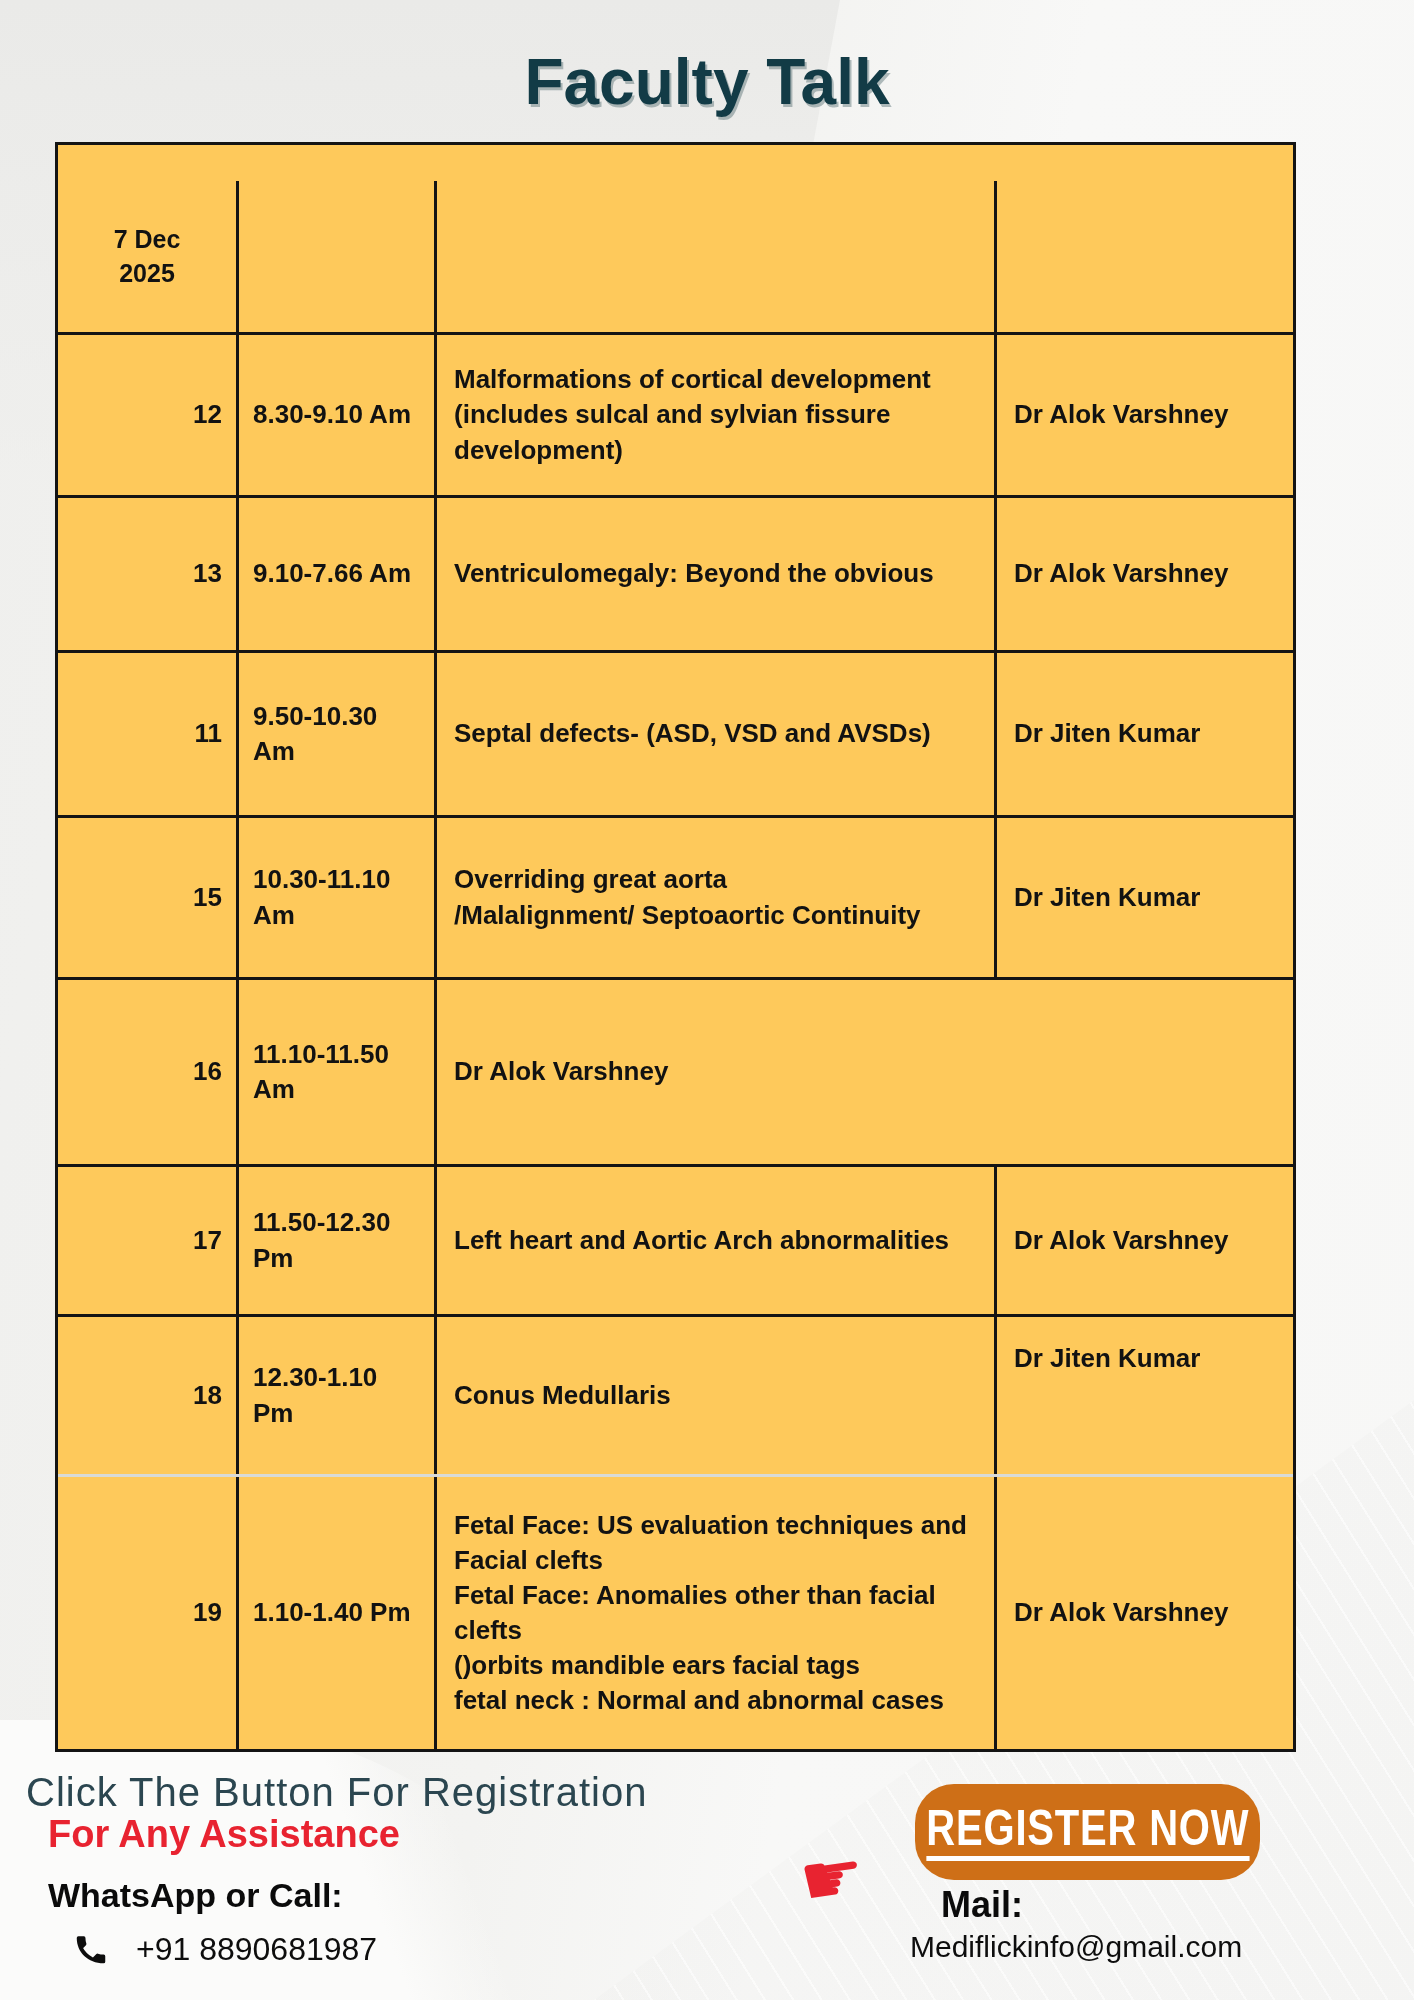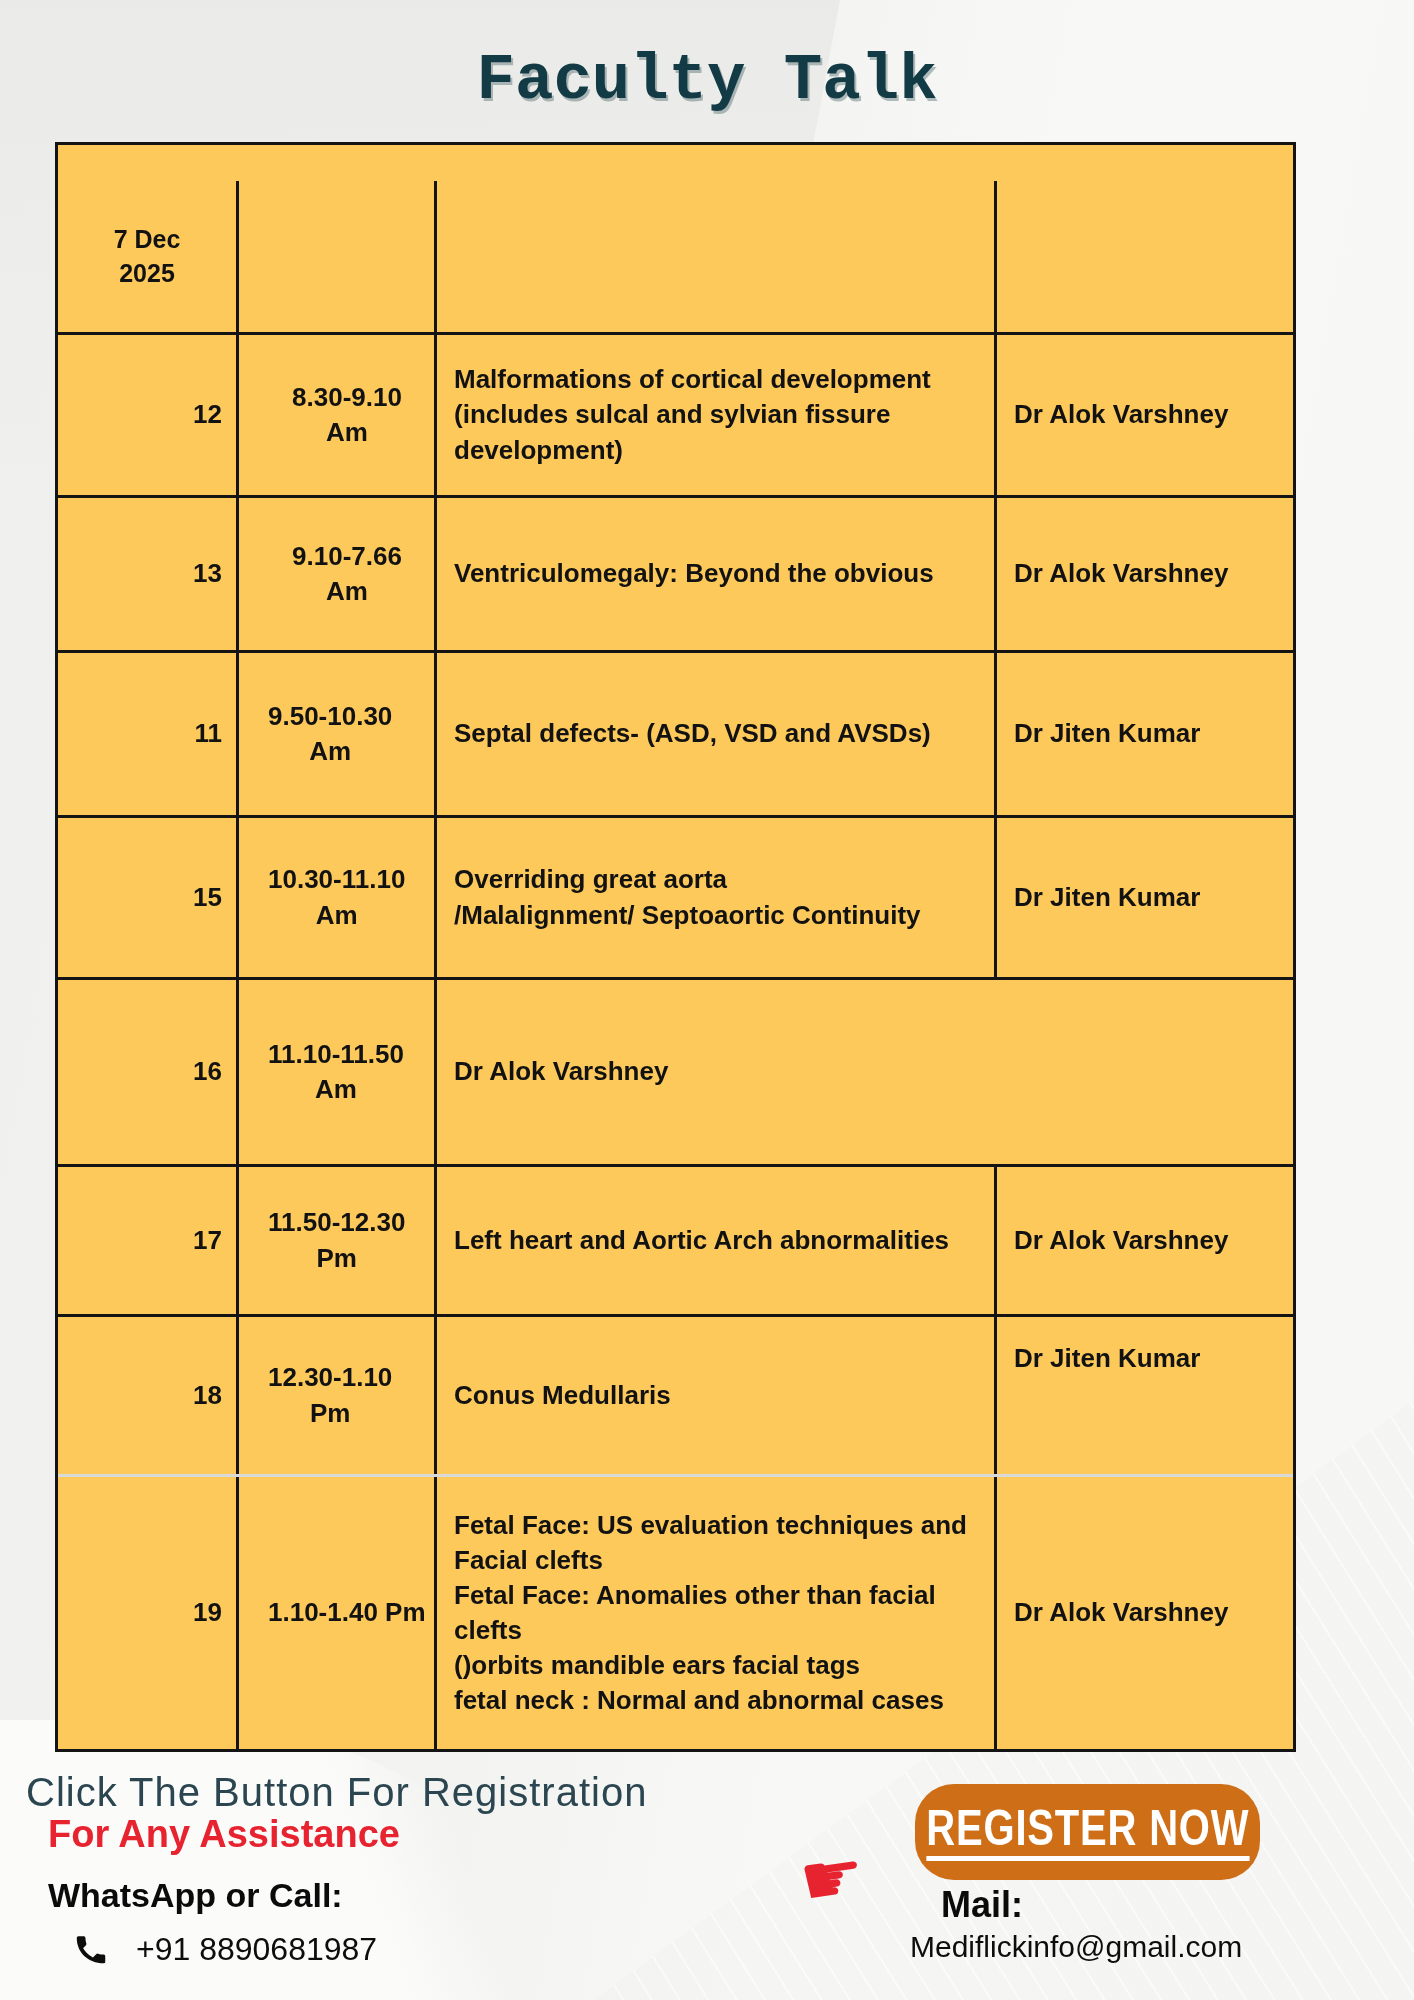--- a/index.html
+++ b/index.html
@@ -19,21 +19,21 @@
     background:repeating-linear-gradient(58deg,rgba(255,255,255,.95) 0 2px,rgba(231,231,229,.38) 2px 24px);
     clip-path:polygon(100% 0,100% 100%,0 100%);
   }
   .bg-c{
     left:0;bottom:0;width:560px;height:280px;
     background:linear-gradient(70deg,#fbfbfa 62%,rgba(251,251,250,0) 78%);
     border-top-right-radius:70% 100%;
   }
   .title{
     position:absolute;top:2px;left:0;width:100%;text-align:center;
-    font-family:Liberation Mono, monospace;font-weight:bold;font-size:64px;letter-spacing:0px;
+    font-family:Liberation Sans, sans-serif;font-weight:bold;font-size:64px;letter-spacing:0px;
     color:var(--title,#123b46);text-shadow:2px 3px 0 rgba(44,74,80,.35);
   }
   
   .tbl{
     position:absolute;left:55px;top:142px;width:1235px;
     border:3px solid var(--tableBorder,#141414);
     background:var(--cell,#fec95b);
   }
   .trow{display:grid;grid-template-columns:178px 198px 560px 1fr;border-top:3px solid var(--tableBorder,#141414);}
   .trow:first-child{border-top:none;margin-top:36px;}
@@ -49,21 +49,21 @@
   .trow:nth-child(9){min-height:272px;}
   .cell{
     border-left:3px solid var(--tableBorder,#141414);
     display:flex;align-items:center;box-sizing:border-box;
     font-weight:bold;font-size:26px;line-height:1.35;
   }
   .cell:first-child{border-left:none;}
   .ctext{white-space:pre-line;}
   .c-num{justify-content:flex-end;padding-right:14px;}
   .c-date{justify-content:center;padding-right:0;text-align:center;font-size:25px;}
-  .c-time{padding-left:29px;padding-right:8px;text-align:center;}
+  .c-time{padding-left:14px;padding-right:8px;}
   .c-topic{padding-left:17px;padding-right:12px;}
   .c-speaker{padding-left:17px;padding-right:8px;}
   .sp-top{align-items:flex-start;padding-top:24px;}
   
   .f-click{position:absolute;left:26px;top:1770px;font-size:40px;font-weight:400;
     letter-spacing:1px;color:var(--teal,#2b4650);}
   .f-assist{position:absolute;left:48px;top:1813px;font-size:38px;font-weight:bold;color:var(--red,#e82330);}
   .f-whats{position:absolute;left:48px;top:1876px;font-size:34px;font-weight:bold;color:#0b0b0b;}
   .f-phone{position:absolute;left:72px;top:1930px;display:flex;align-items:center;gap:26px;font-size:32px;color:#0d0d0d;}
   .phone-ic{display:inline-flex;color:#0d0d0d;}

